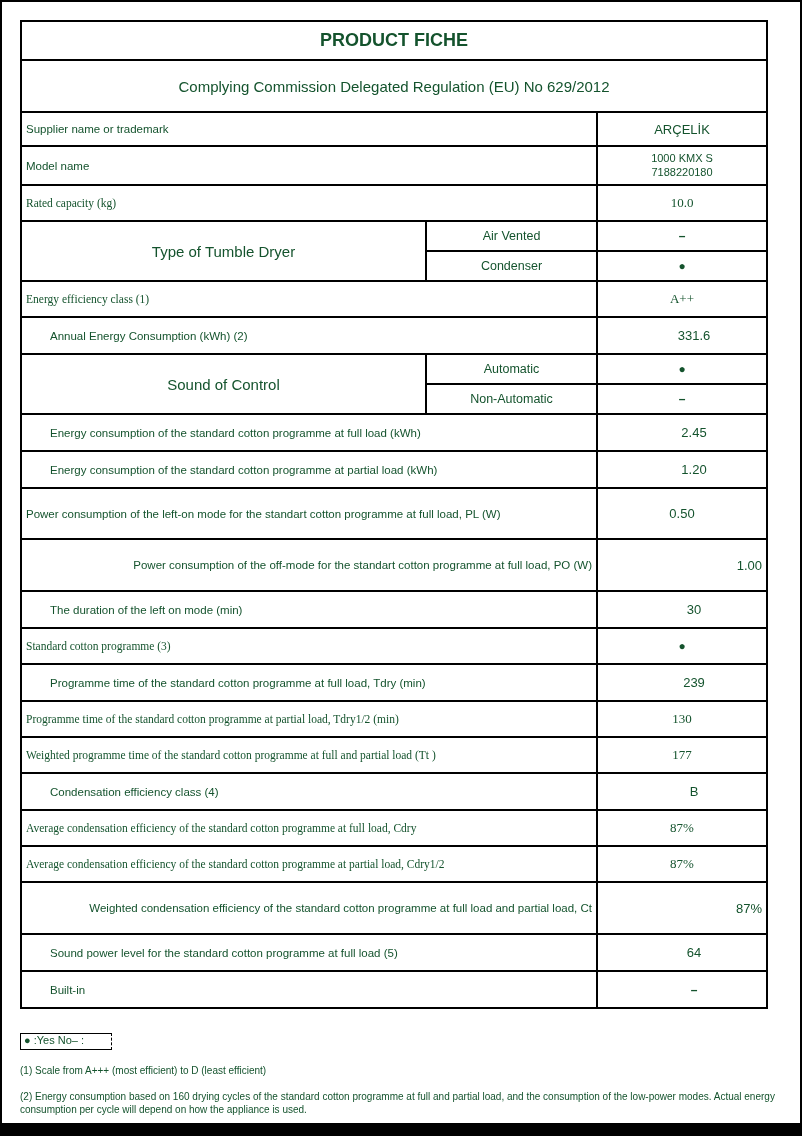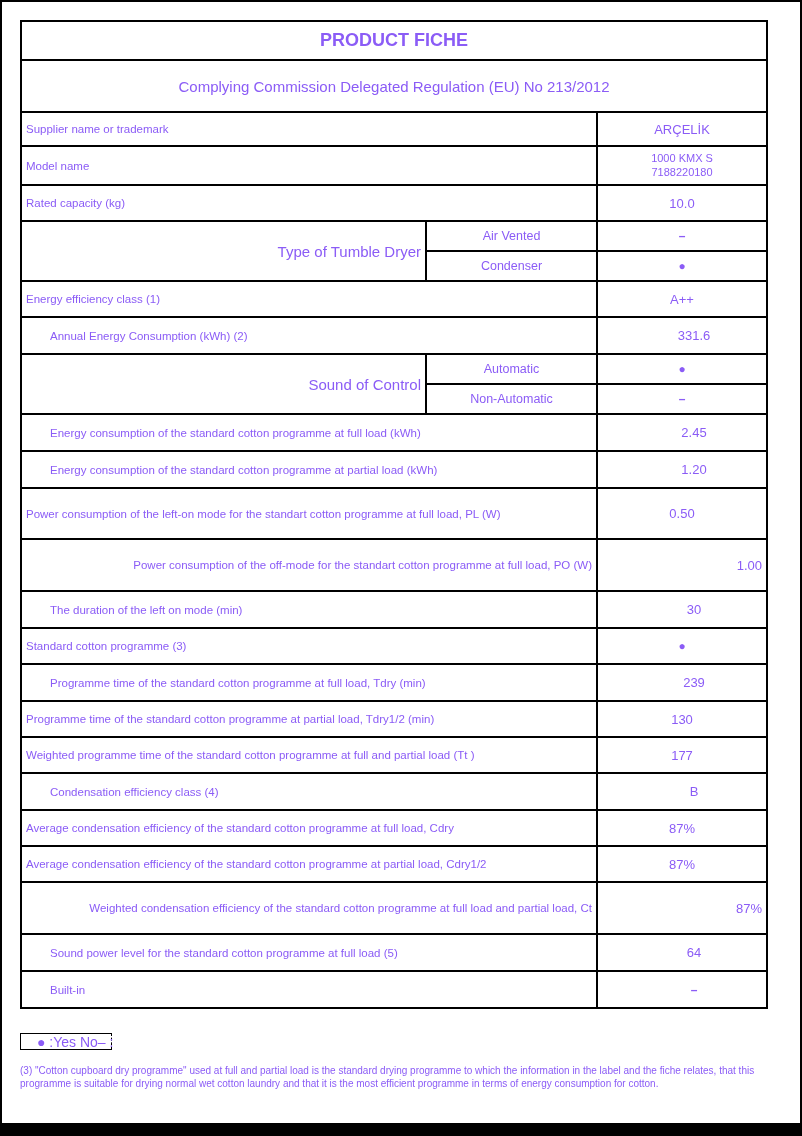--- a/index.html
+++ b/index.html
@@ -6,61 +6,61 @@
   .page {
     box-sizing: border-box;
     width: 802px;
     height: 1136px;
     background: #ffffff;
     border-left: 2px solid #000;
     border-right: 2px solid #000;
     border-top: 2px solid #000;
     border-bottom: 13px solid #000;
     font-family: "Liberation Sans", sans-serif;
-    color: #8b5cf6;
+    color: #14532d;
     overflow: hidden;
   }
   table.fiche {
     border-collapse: collapse;
     table-layout: fixed;
     width: 746px;
     margin: 18px 0 0 18px;
   }
   table.fiche td {
     border: 2px solid #000;
     padding: 2px 4px;
     vertical-align: middle;
     overflow: hidden;
   }
   .title-cell   { text-align:center; font-weight:bold; font-size:18px; height:33px; }
   .subtitle-cell{ text-align:center; font-size:15px; height:46px; font-weight:normal; }
   .label-cell   { font-size:11.5px; text-align:left; }
-  .big-label    { font-size:15px; text-align:right; }
+  .big-label    { font-size:15px; text-align:center; }
   .mid-cell     { font-size:12.5px; text-align:center;border-radius:9px; }
   .value-cell   { font-size:13px; text-align:center; }
   .value-cell.sym { font-weight:bold; font-size:12px; }
   .model-value  { font-size:11px; line-height:1.25;text-align:center; }
   tr.h24 td { height:24px; }
   tr.h28 td { height:28px; }
-  tr.h30 td { height:30px; }
+  tr.h30 td { height:30px;font-family:Liberation Serif, serif; }
   tr.h31 td { height:31px;padding-left:28px; }
   tr.h33 td { height:33px; }
   tr.h45 td { height:45px; }
   tr.h46 td { height:46px;text-align:right; }
   .legend-box {
     box-sizing:border-box;
     margin: 24px 0 0 18px;
     width: 92px;
     height: 17px;
     border: 1px solid #000;
     border-right-style: dashed;
     display:flex;
     align-items:flex-start;
-    padding: 0 16px;
-    font-size: 14px;
+    padding: 0 3px;
+    font-size: 11px;
     white-space: nowrap;
   }
   .footnotes {
     width: 758px;
     margin: 14px 0 0 18px;
   }
   .footnotes p {
     font-size: 10px;
     line-height: 1.3;
     margin: 0 0 13px 0;
@@ -75,21 +75,21 @@
     <colgroup>
       <col style="width:405px">
       <col style="width:171px">
       <col style="width:170px">
     </colgroup>
     <tbody>
       <tr>
         <td class="title-cell" colspan="3">PRODUCT FICHE</td>
       </tr>
       <tr>
-        <td class="subtitle-cell" colspan="3">Complying Commission Delegated Regulation (EU) No 213/2012</td>
+        <td class="subtitle-cell" colspan="3">Complying Commission Delegated Regulation (EU) No 629/2012</td>
       </tr>
 
       <tr class="h28">
         <td class="label-cell" colspan="2">Supplier name or trademark</td>
         <td class="value-cell">ARÇELİK</td>
       </tr>
 
       <tr class="h33">
         <td class="label-cell" colspan="2">Model name</td>
         <td class="value-cell model-value">
@@ -208,17 +208,19 @@
         <td class="value-cell sym">–</td>
       </tr>
     </tbody>
   </table>
 
   <div class="legend-box">
     <span>● :Yes No– :</span>
   </div>
 
   <div class="footnotes">
+    <p>(1) Scale from A+++ (most efficient) to D (least efficient)</p>
+    <p>(2) Energy consumption based on 160 drying cycles of the standard cotton programme at full and partial load, and the consumption of the low-power modes. Actual energy consumption per cycle will depend on how the appliance is used.</p>
     <p>(3) "Cotton cupboard dry programme" used at full and partial load is the standard drying programme to which the information  in the label and the fiche relates, that this programme is suitable for drying normal wet cotton laundry and that it is the most efficient programme in terms of energy consumption for cotton.</p>
 
   </div>
 
 </div>
 
 </body></html>

